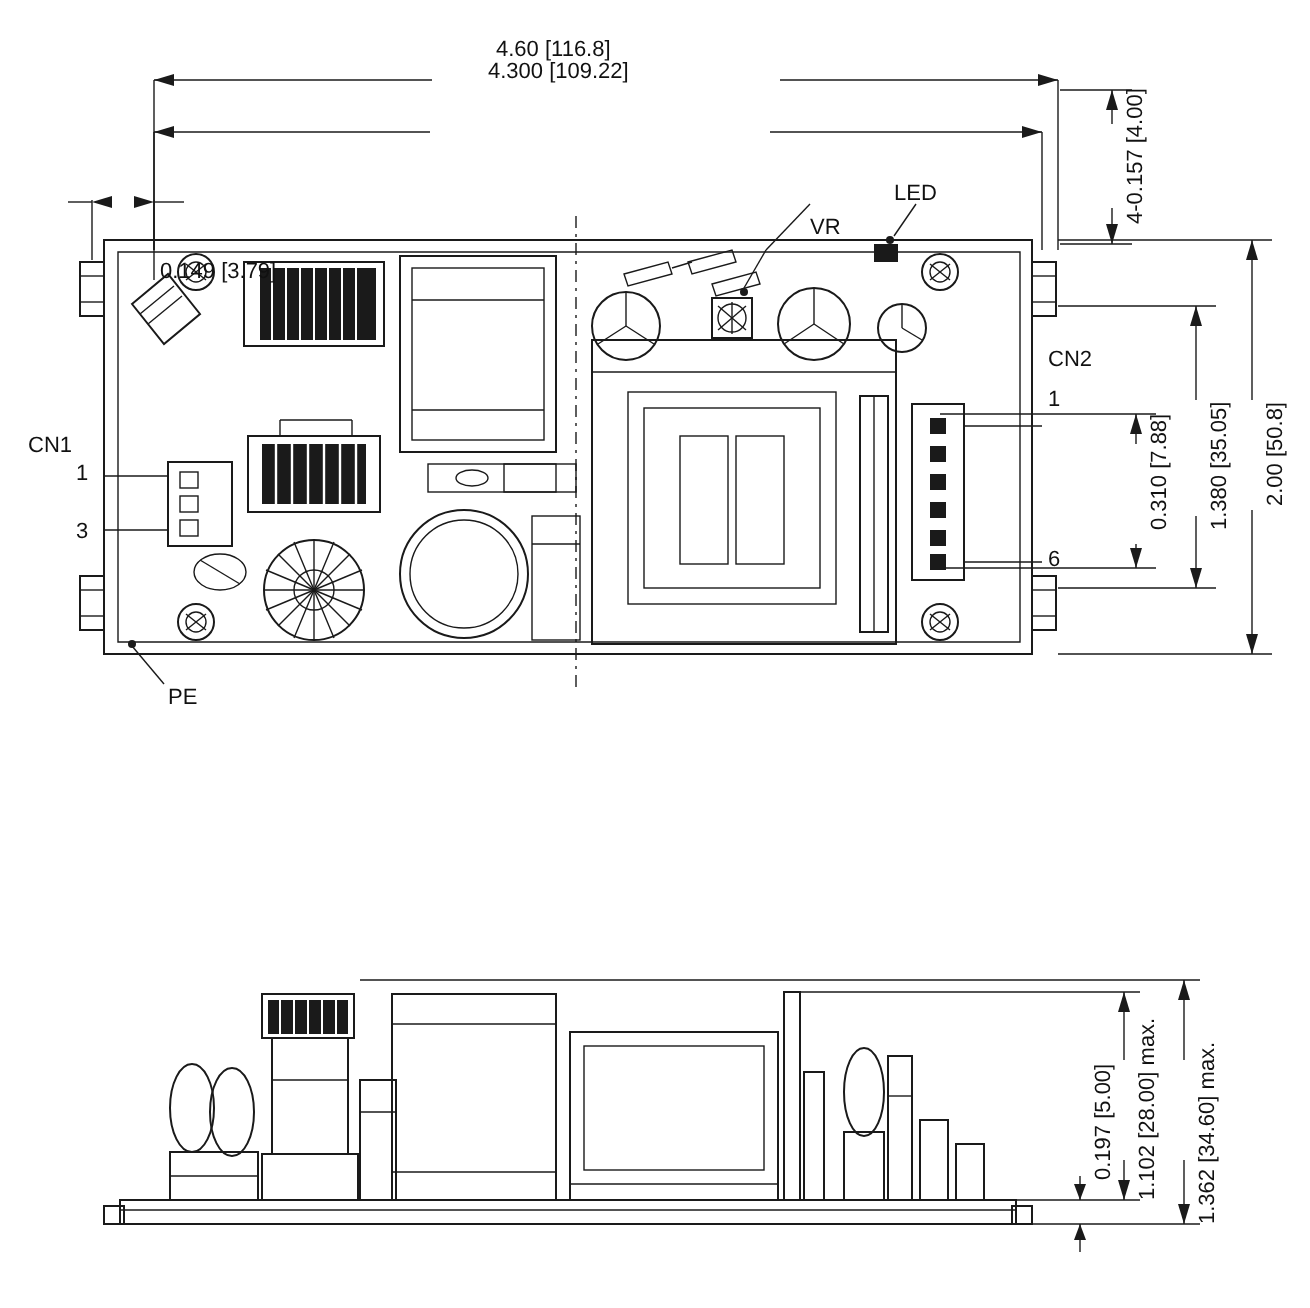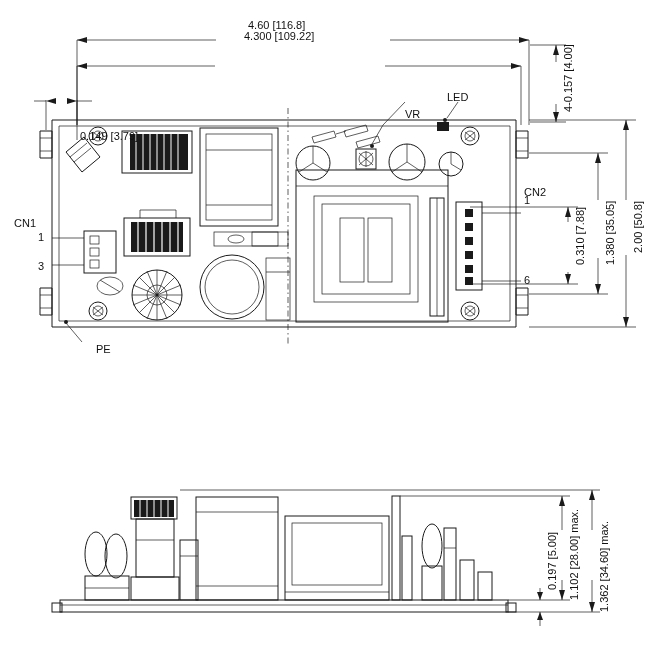--- a/index.html
+++ b/index.html
@@ -429,27 +429,27 @@
   <div class="lbl" style="left:244px; top:31px;">4.300 [109.22]</div>
   <div class="lbl" style="left:80px; top:88px;margin-top:43px;">0.149 [3.79]</div>
 
   <div class="lbl vert" style="left:563px; top:112px;">4-0.157 [4.00]</div>
   <div class="lbl vert" style="left:633px; top:253px;">2.00 [50.8]</div>
   <div class="lbl vert" style="left:605px; top:265px;">1.380 [35.05]</div>
   <div class="lbl vert" style="left:575px; top:265px;">0.310 [7.88]</div>
 
   <div class="lbl" style="left:405px; top:109px;">VR</div>
   <div class="lbl" style="left:447px; top:92px;">LED</div>
-  <div class="lbl" style="left:96px; top:344px;">PE</div>
+  <div class="lbl" style="left:84px; top:344px;">PE</div>
 
   <div class="lbl" style="left:14px; top:218px;">CN1</div>
   <div class="lbl" style="left:38px; top:232px;">1</div>
   <div class="lbl" style="left:38px; top:261px;">3</div>
 
-  <div class="lbl" style="left:524px; top:175px;margin-top:12px;">CN2</div>
+  <div class="lbl" style="left:524px; top:175px;">CN2</div>
   <div class="lbl" style="left:524px; top:195px;">1</div>
   <div class="lbl" style="left:524px; top:275px;">6</div>
 
   <div class="lbl vert" style="left:547px; top:590px;">0.197 [5.00]</div>
   <div class="lbl vert" style="left:569px; top:600px;">1.102 [28.00] max.</div>
   <div class="lbl vert" style="left:599px; top:612px;">1.362 [34.60] max.</div>
 
 </div>
 
 </body></html>

